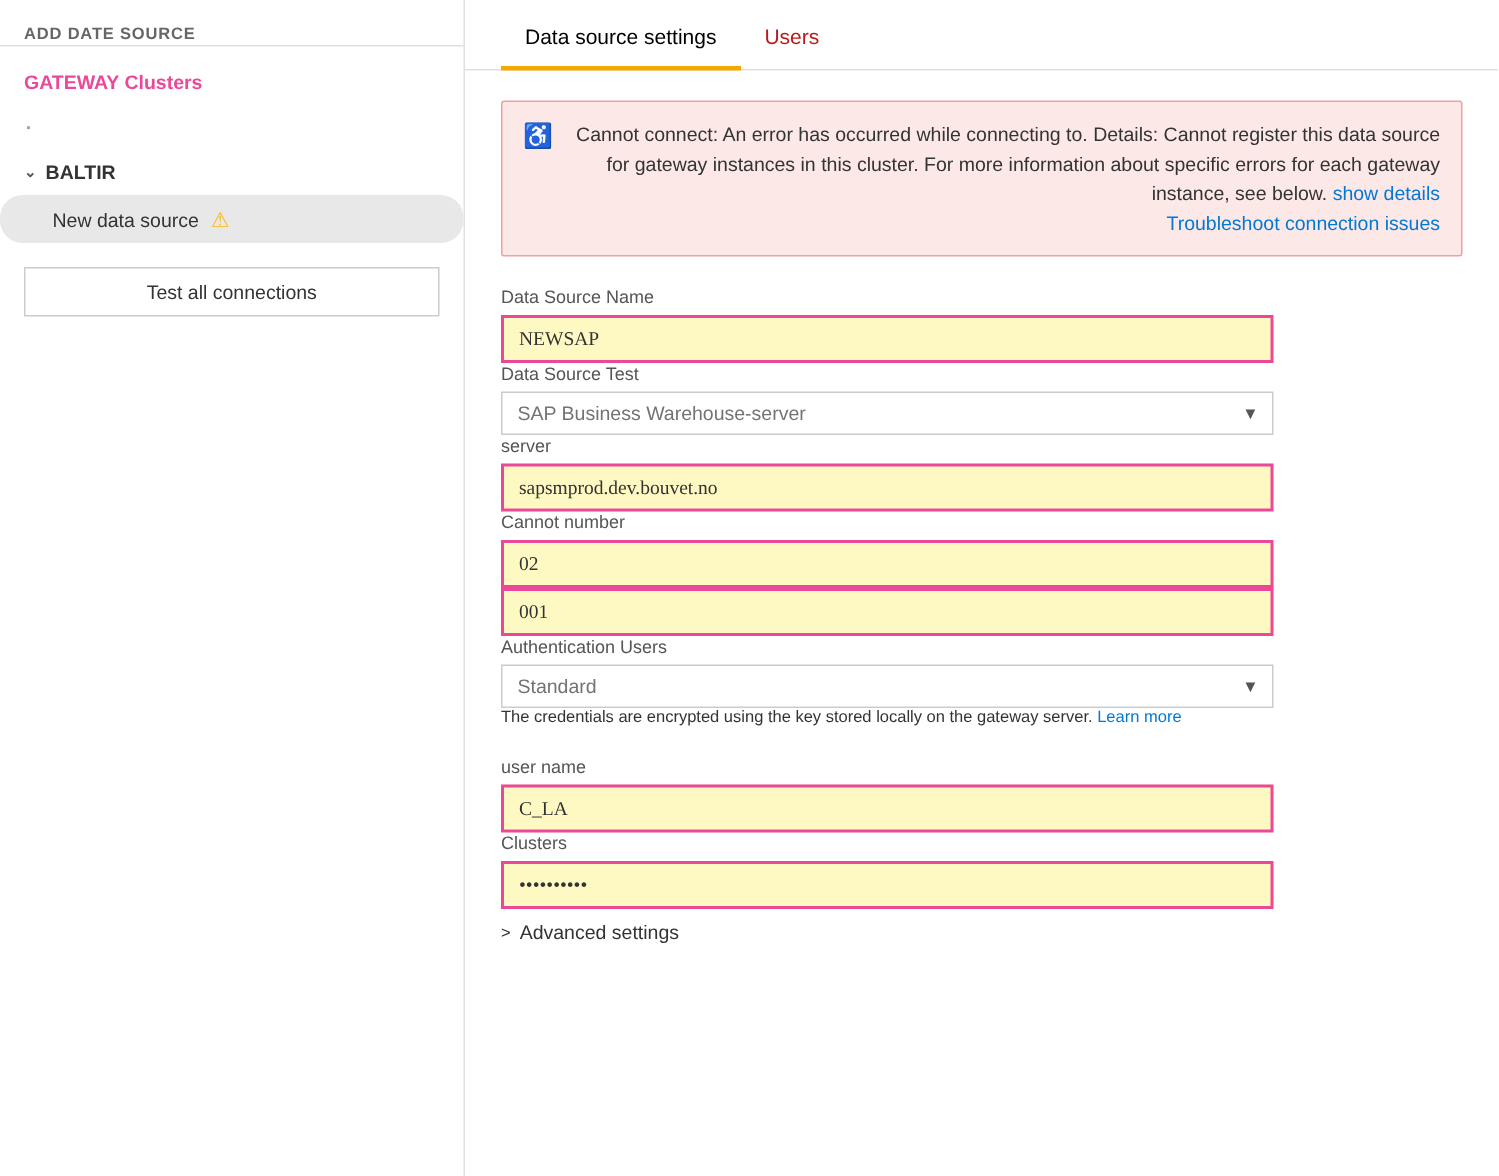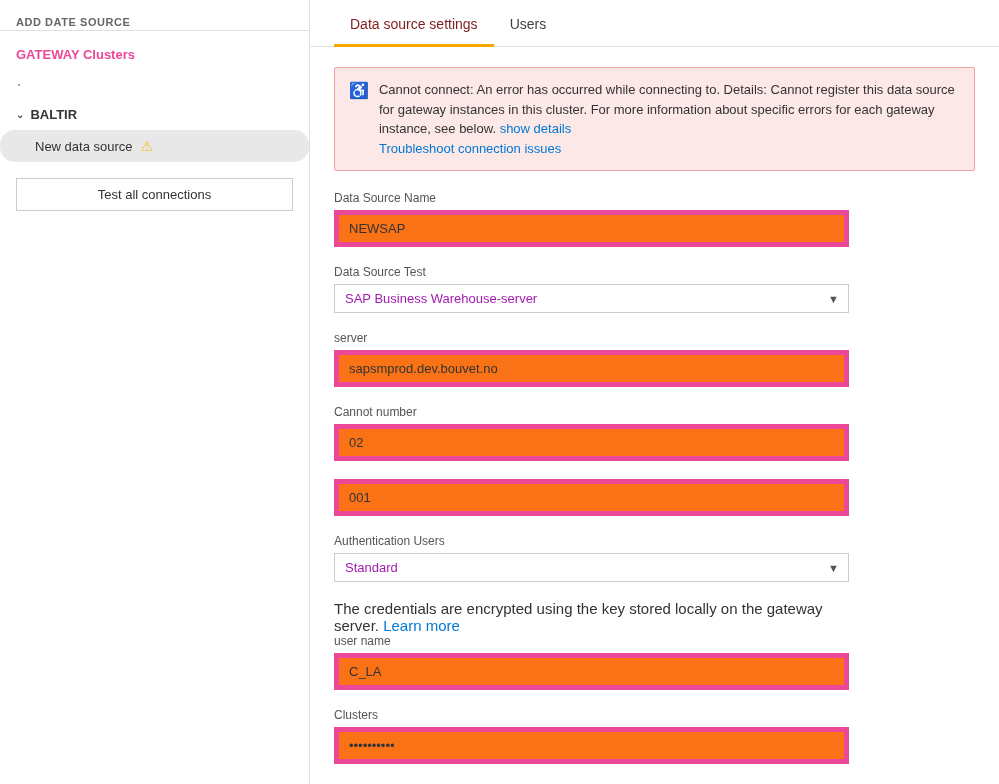--- a/index.html
+++ b/index.html
@@ -102,27 +102,27 @@
       display: flex;
       border-bottom: 1px solid #e0e0e0;
       padding: 0 24px;
       gap: 0;
     }
 
     .tab {
       padding: 16px 16px 12px 16px;
       font-size: 14px;
       cursor: pointer;
-      color: #404040;
+      color: #b91c1c;
       border-bottom: 3px solid transparent;
       margin-bottom: -1px;
     }
 
     .tab.active {
-      color: #7f1d1d;
+      color: #000000;
       border-bottom: 3px solid #f4a800;
       font-weight: 500;
     }
 
     .content-area {
       padding: 20px 24px;
     }
 
     
     .error-banner {
@@ -140,84 +140,84 @@
       color: #c42b1c;
       font-size: 16px;
       flex-shrink: 0;
       margin-top: 1px;
     }
 
     .error-text {
       font-size: 13px;
       color: #333;
       line-height: 1.5;
+      text-align: right;
     }
 
     .error-link {
       color: #0078d4;
       text-decoration: none;
       cursor: pointer;
     }
 
     
     .field-group {
-      margin-bottom: 18px;
     }
 
     .field-label {
       font-size: 12px;
       color: #555;
       margin-bottom: 5px;
       display: block;
     }
 
     .field-input {
       width: 100%;
       max-width: 515px;
       padding: 6px 10px;
-      border: 5px solid #ec4899;
-      font-size: 13px;
-      font-family: Liberation Sans, sans-serif;
-      color: #333;
-      background: #f97316;
+      border: 2px solid #ec4899;
+      font-size: 13px;
+      font-family: Liberation Serif, serif;
+      color: #333;
+      background: #fef9c3;
       outline: none;
     }
 
     .field-select-wrapper {
       position: relative;
       max-width: 515px;
     }
 
     .field-select {
       width: 100%;
       padding: 6px 30px 6px 10px;
       border: 1px solid #ccc;
       font-size: 13px;
       font-family: 'Segoe UI', sans-serif;
-      color: #a21caf;
+      color: #737373;
       background: #fff;
       appearance: none;
       outline: none;
       cursor: pointer;
     }
 
     .select-arrow {
       position: absolute;
       right: 10px;
       top: 50%;
       transform: translateY(-50%);
       pointer-events: none;
       font-size: 11px;
       color: #555;
     }
 
     .credentials-text {
-      font-size: 15px;
-      color: #333;
-      margin-bottom: 0;
+      font-size: 11px;
+      color: #333;
+      margin-bottom: 20px;
       max-width: 515px;
     }
 
     .advanced-settings {
       display: flex;
       align-items: center;
       gap: 6px;
       cursor: pointer;
       color: #333;
       font-size: 13px;

